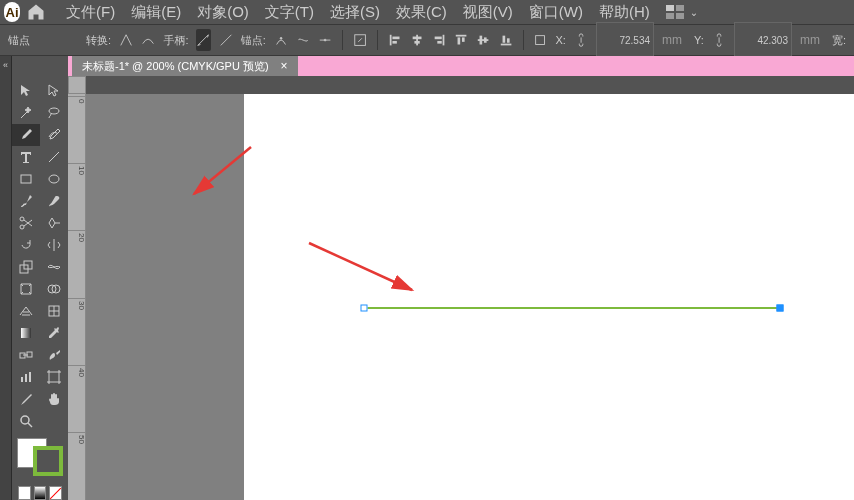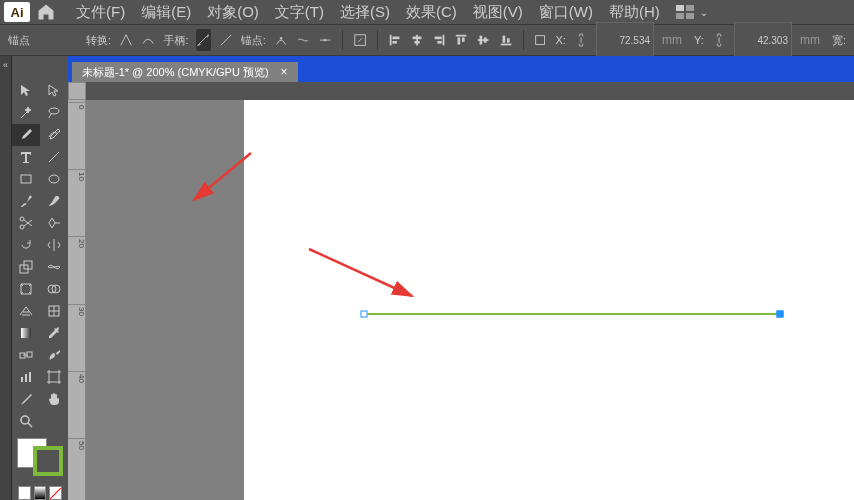--- a/index.html
+++ b/index.html
@@ -1,18 +1,18 @@
 <!DOCTYPE html>
 <html><head>
 <meta charset="utf-8">
 <style>
 *{margin:0;padding:0;box-sizing:border-box;font-family:"Microsoft YaHei",sans-serif;user-select:none}
 body{width:854px;height:500px;background:#535353;overflow:hidden;position:relative;font-size:11px;color:#ccc}
 .menubar{height:24px;background:#535353;display:flex;align-items:center;padding:0 4px;gap:0}
-.ai-logo{width:26px;height:20px;background:#fff;color:#4a2c00;font-weight:bold;font-size:13px;display:flex;align-items:center;justify-content:center;border-radius:2px;margin-right:6px}
+.ai-logo{width:16px;height:20px;background:#fff;color:#4a2c00;font-weight:bold;font-size:13px;display:flex;align-items:center;justify-content:center;border-radius:8px;margin-right:6px}
 .home-icon{width:20px;height:20px;display:flex;align-items:center;justify-content:center;margin-right:12px}
 .menu-item{padding:4px 8px;font-size:15px;cursor:default}
 .layout-icons{margin-left:8px;display:flex;gap:2px;align-items:center}
 .chev{margin-left:4px;font-size:10px}
 .optionsbar{height:32px;background:#535353;display:flex;align-items:center;padding:2px 8px;border-top:1px solid #383838;border-bottom:1px solid #383838;gap:8px;font-size:11px}
 .opt-label{color:#ccc;white-space:nowrap}
 .opt-btn{width:22px;height:22px;display:flex;align-items:center;justify-content:center;border-radius:2px}
 .opt-btn.active{background:#333}
 .opt-sep{width:1px;height:20px;background:#3a3a3a;margin:0 2px}
 .opt-input{width:58px;height:36px;background:#535353;border:1px solid #666;color:#ccc;font-size:10px;padding:0 3px;text-align:right}
@@ -23,21 +23,21 @@
 .tool-row{display:flex;height:22px}
 .tool{width:28px;height:22px;display:flex;align-items:center;justify-content:center;font-size:14px;color:#ccc;position:relative}
 .tool.active{background:#333}
 .tool svg{width:16px;height:16px}
 .color-box{width:46px;height:46px;position:relative;margin:6px 5px}
 .fill-sw{width:30px;height:30px;background:#fff;border:1px solid #888;position:absolute;top:0;left:0}
 .stroke-sw{width:30px;height:30px;background:#535353;border:4px solid #7DBA3C;position:absolute;bottom:0;right:0}
 .swatch-row{display:flex;gap:3px;padding:0 6px;margin-top:4px}
 .mini-sw{width:14px;height:14px;border:1px solid #888}
 .workspace{flex:1;display:flex;flex-direction:column}
-.tabbar{height:26px;background:#1d4ed8;display:flex;align-items:flex-end;padding-left:4px}
+.tabbar{height:20px;background:#f9a8d4;display:flex;align-items:flex-end;padding-left:4px}
 .tab{height:20px;background:#808080;padding:0 10px;display:flex;align-items:center;font-size:11px;color:#fff;gap:12px}
 .tab-close{font-size:12px;cursor:default}
 .ruler-corner{width:18px;height:18px;background:#b0b0b0;border:1px solid #888}
 .ruler-h{height:18px;background:#b0b0b0;border-bottom:1px solid #888;position:relative;font-size:8px;color:#444;overflow:hidden}
 .ruler-wrap{display:flex}
 .ruler-v{width:18px;background:#b0b0b0;border-right:1px solid #888;position:relative;font-size:8px;color:#444;overflow:hidden}
 .ruler-v .tick{position:absolute;left:0;width:18px;border-top:1px solid #888;writing-mode:vertical-rl;padding-top:2px}
 .canvas-area{flex:1;display:flex;position:relative}
 .canvas-bg{flex:1;background:#808080;position:relative;overflow:hidden}
 .artboard{position:absolute;left:158px;top:0;width:650px;height:420px;background:#fff}

